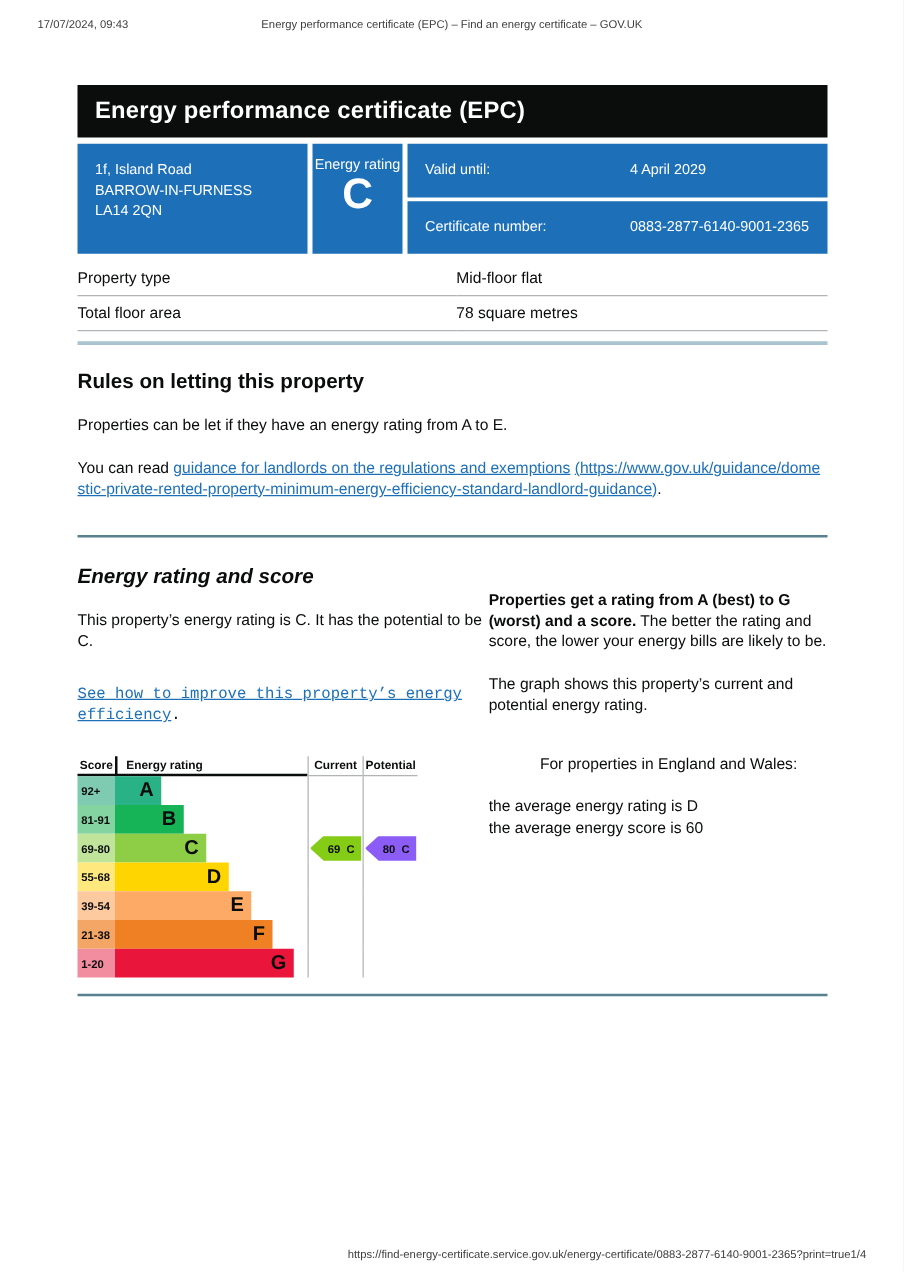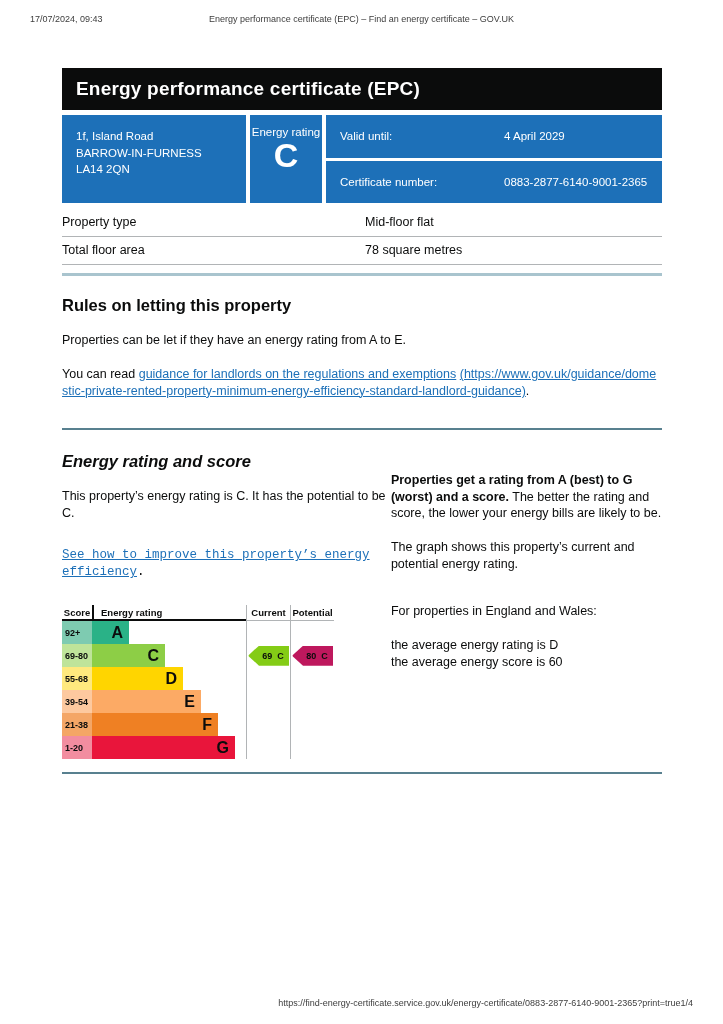--- a/index.html
+++ b/index.html
@@ -141,32 +141,40 @@
             </div>
             <div class="chart-row">
               <div class="score-cell" style="background: rgb(126, 203, 177);">92+</div>
               <div class="band-cell">
                 <div class="bar" style="width: 37px; background: rgb(42, 178, 135);">A</div>
               </div>
               <div class="c-cur"></div>
               <div class="c-pot"></div>
             </div>
             <div class="chart-row">
+              <div class="score-cell" style="background: rgb(132, 212, 161);">81-91</div>
+              <div class="band-cell">
+                <div class="bar" style="width: 55px; background: rgb(23, 180, 87);">B</div>
+              </div>
+              <div class="c-cur"></div>
+              <div class="c-pot"></div>
+            </div>
+            <div class="chart-row">
               <div class="score-cell" style="background: rgb(191, 228, 154);">69-80</div>
               <div class="band-cell">
                 <div class="bar" style="width: 73px; background: rgb(141, 206, 70);">C</div>
               </div>
               <div class="c-cur">
                 <div class="arrow" style="background: #84cc16;">
                   <span>69</span>
                   <span>C</span>
                 </div>
               </div>
               <div class="c-pot">
-                <div class="arrow" style="background: #be185d;">
+                <div class="arrow" style="background: #8b5cf6;">
                   <span>80</span>
                   <span>C</span>
                 </div>
               </div>
             </div>
             <div class="chart-row">
               <div class="score-cell" style="background: rgb(255, 233, 126);">55-68</div>
               <div class="band-cell">
                 <div class="bar" style="width: 91px; background: rgb(255, 213, 0);">D</div>
               </div>
@@ -196,21 +204,21 @@
               </div>
               <div class="c-cur"></div>
               <div class="c-pot"></div>
             </div>
           </div>
       </div>
 
       <div class="col-right">
         <p class="body" style="margin-top:24px;"><span class="bold-intro">Properties get a rating from A (best) to G (worst) and a score.</span><span> The better the rating and score, the lower your energy bills are likely to be.</span></p>
         <p class="body">The graph shows this property’s current and potential energy rating.</p>
-        <p class="body" style="margin-top:30px;">For properties in England and Wales:</p>
+        <p class="body" style="margin-top:30px;margin-left:41px;">For properties in England and Wales:</p>
         <p class="body avg-lines">
           <span>the average energy rating is D</span><br>
           <span>the average energy score is 60</span>
         </p>
       </div>
     </div>
 
     <div class="divider-thin chart-bottom-divider"></div>
 
   </div>

